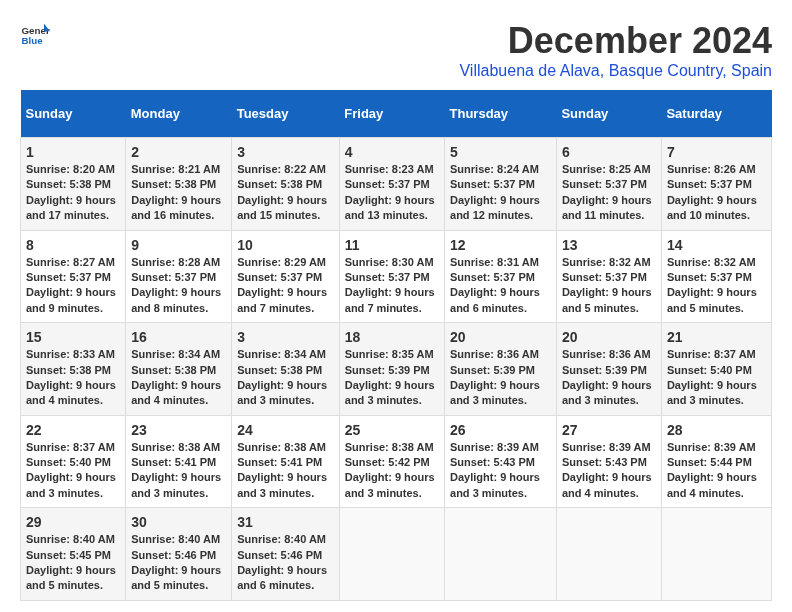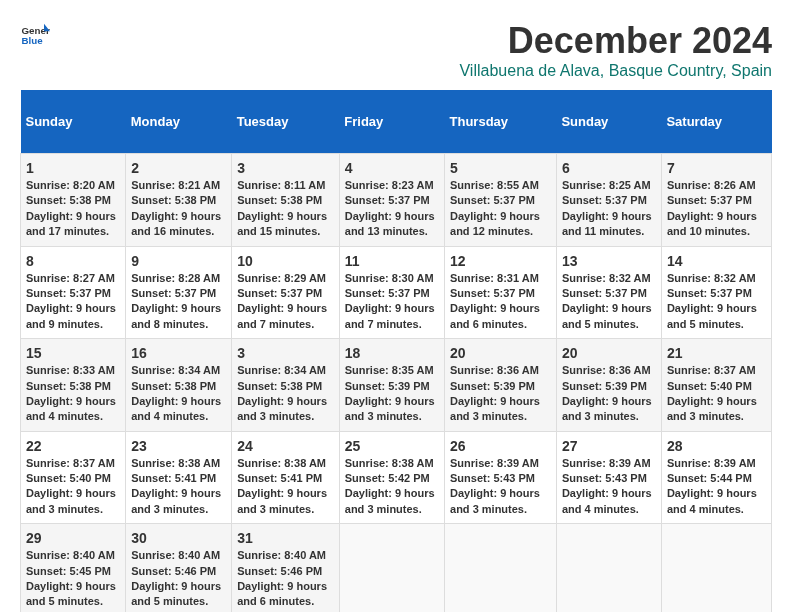--- a/index.html
+++ b/index.html
@@ -29,31 +29,31 @@
       text-align: right;
       margin-left: 8px;
     }
     .main-title {
       font-size: 36px;
       font-weight: bold;
       color: #333;
     }
     .subtitle {
       font-size: 16px;
-      color: #0f766e;
+      color: #1d4ed8;
     }
     table {
       width: 100%;
       border-collapse: collapse;
       font-size: 11px;
     }
     thead th {
       background-color: #1565c0;
       color: white;
-      padding: 24px 5px;
+      padding: 16px 5px;
       text-align: left;
       font-size: 13px;
       font-weight: bold;
     }
     tbody tr {
       vertical-align: top;
     }
     tbody tr:nth-child(odd) {
       background-color: #f5f5f5;
     }
@@ -124,37 +124,37 @@
         <span class="day-num">2</span>
         <div class="day-info">
           <span>Sunrise: 8:21 AM</span><br>
           <span>Sunset: 5:38 PM</span><br>
           <span>Daylight: 9 hours and 16 minutes.</span>
         </div>
       </td>
         <td>
         <span class="day-num">3</span>
         <div class="day-info">
-          <span>Sunrise: 8:11 AM</span><br>
+          <span>Sunrise: 8:22 AM</span><br>
           <span>Sunset: 5:38 PM</span><br>
           <span>Daylight: 9 hours and 15 minutes.</span>
         </div>
       </td>
         <td>
         <span class="day-num">4</span>
         <div class="day-info">
           <span>Sunrise: 8:23 AM</span><br>
           <span>Sunset: 5:37 PM</span><br>
           <span>Daylight: 9 hours and 13 minutes.</span>
         </div>
       </td>
         <td>
         <span class="day-num">5</span>
         <div class="day-info">
-          <span>Sunrise: 8:55 AM</span><br>
+          <span>Sunrise: 8:24 AM</span><br>
           <span>Sunset: 5:37 PM</span><br>
           <span>Daylight: 9 hours and 12 minutes.</span>
         </div>
       </td>
         <td>
         <span class="day-num">6</span>
         <div class="day-info">
           <span>Sunrise: 8:25 AM</span><br>
           <span>Sunset: 5:37 PM</span><br>
           <span>Daylight: 9 hours and 11 minutes.</span>

